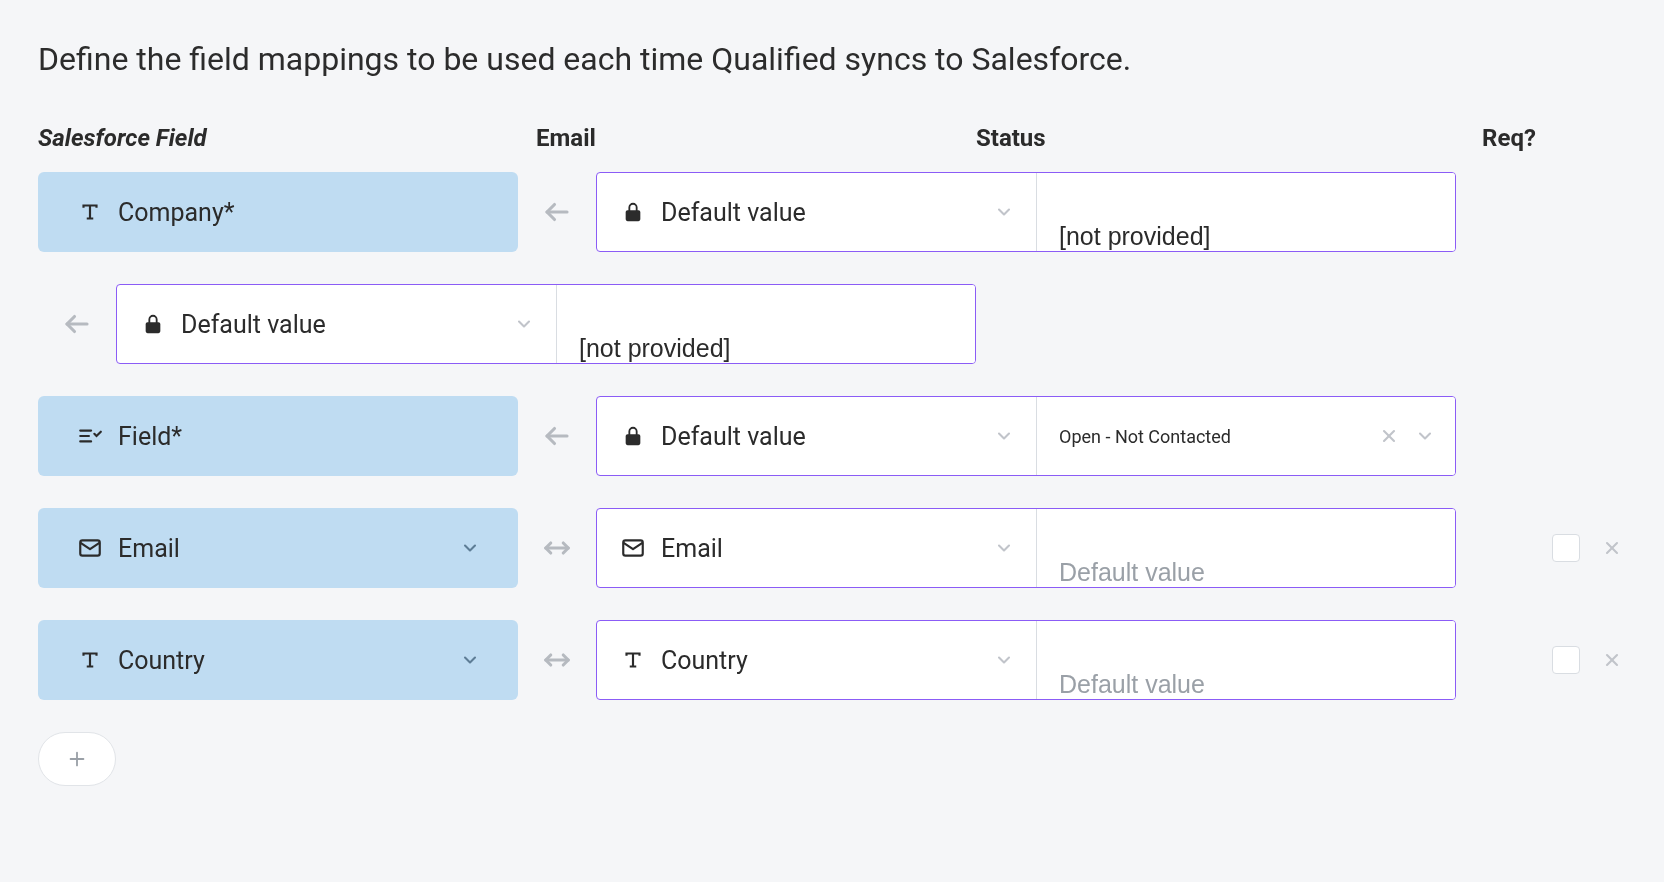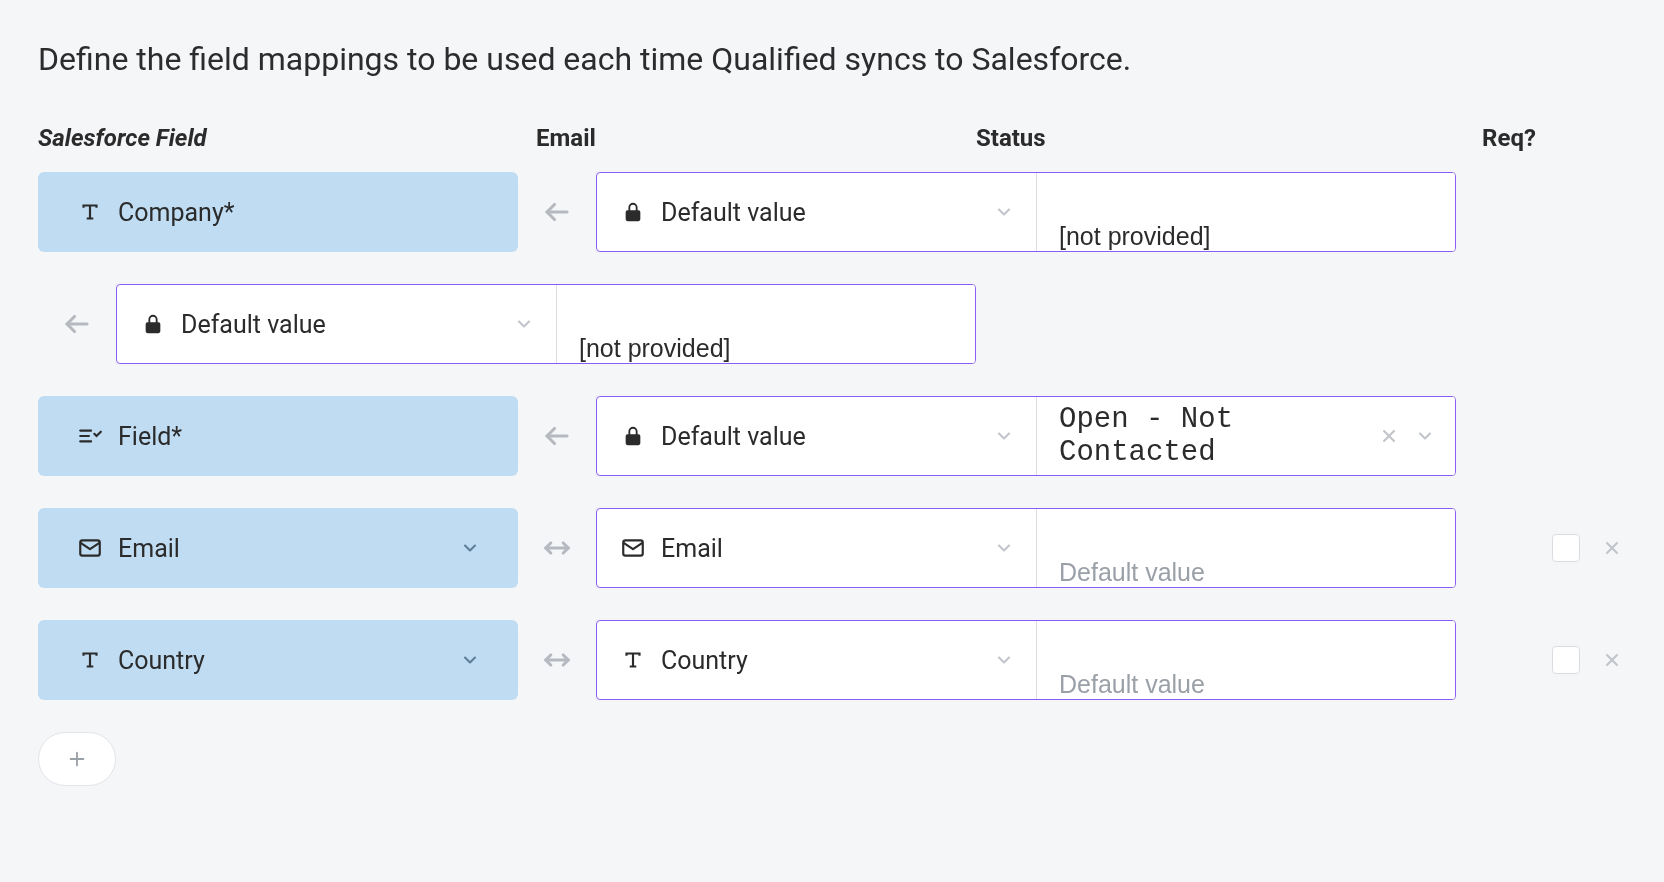--- a/index.html
+++ b/index.html
@@ -117,24 +117,23 @@
     color: #2b2b2b;
     background: transparent;
   }
   .default-half input::placeholder { color: #9aa0a7; }
 
   .default-select {
     flex: 1;
     display: flex;
     align-items: center;
     padding: 0 20px 0 22px;
-    font-size: 29px;
+    font-size: 18px;
     background: #fff;
     cursor: pointer;
-    font-family: Liberation Mono, monospace;
   }
   .default-select .sel-label { flex: 1; color: #2b2b2b; }
   .default-select .clear-x { color: #c1c4ca; margin-right: 16px; cursor: pointer; }
   .default-select .chev { color: #c1c4ca; }
 
   .tail {
     flex: 1;
     display: flex;
     align-items: center;
     justify-content: flex-end;

